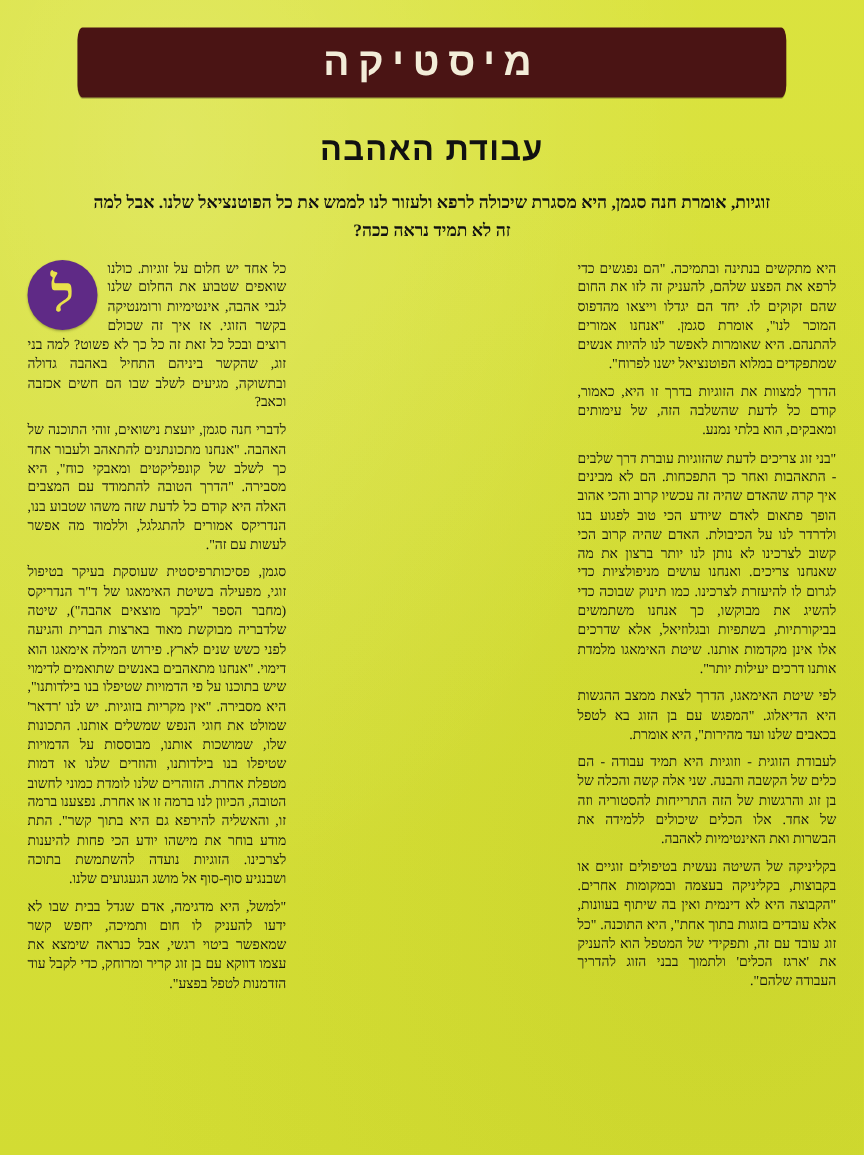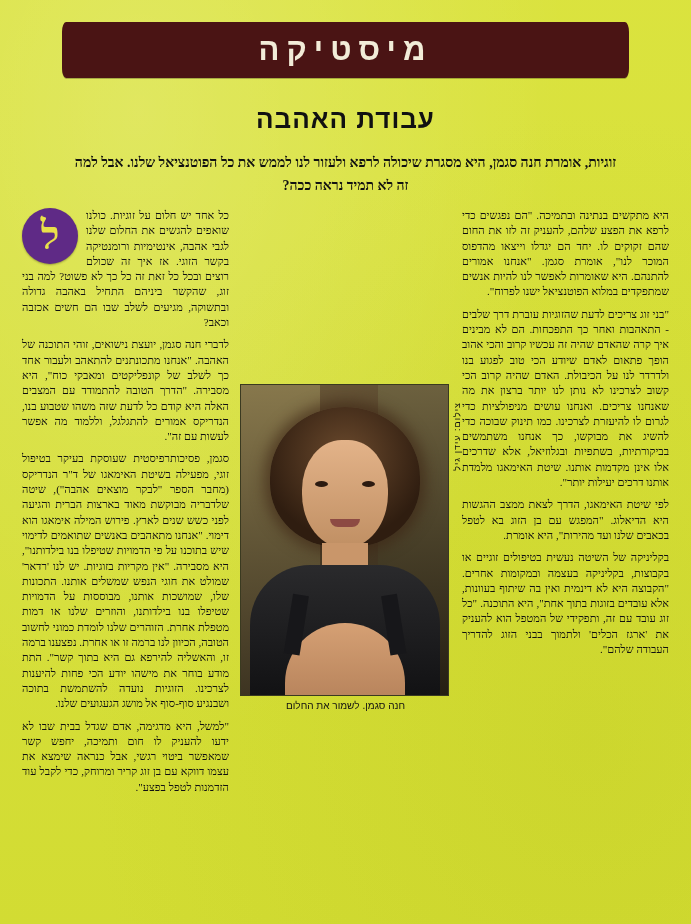--- a/index.html
+++ b/index.html
@@ -231,51 +231,33 @@
 
   <div class="headline-wrap">
     <h1 class="headline">עבודת האהבה</h1>
     <p class="deck">זוגיות, אומרת חנה סגמן, היא מסגרת שיכולה לרפא ולעזור לנו לממש את כל הפוטנציאל שלנו. אבל למה זה לא תמיד נראה ככה?</p>
   </div>
 
   <div class="columns">
 
     <div class="col">
       <p>היא מתקשים בנתינה ובתמיכה. "הם נפגשים כדי לרפא את הפצע שלהם, להעניק זה לזו את החום שהם זקוקים לו. יחד הם יגדלו וייצאו מהדפוס המוכר לנו", אומרת סגמן. "אנחנו אמורים להתנהם. היא שאומרות לאפשר לנו להיות אנשים שמתפקדים במלוא הפוטנציאל ישנו לפרוח".</p>
+      <p>הדרך למצוות את הזוגיות בדרך זו היא, כאמור, קודם כל לדעת שהשלבה הזה, של עימותים ומאבקים, הוא בלתי נמנע.</p>
       <p>"בני זוג צריכים לדעת שהזוגיות עוברת דרך שלבים - התאהבות ואחר כך התפכחות. הם לא מבינים איך קרה שהאדם שהיה זה עכשיו קרוב והכי אהוב הופך פתאום לאדם שיודע הכי טוב לפגוע בנו ולדרדר לנו על הכיבולת. האדם שהיה קרוב הכי קשוב לצרכינו לא נותן לנו יותר ברצון את מה שאנחנו צריכים. ואנחנו עושים מניפולציות כדי לגרום לו להיעזרת לצרכינו. כמו תינוק שבוכה כדי להשיג את מבוקשו, כך אנחנו משתמשים בביקורתיות, בשתפיות ובגלוזיאל, אלא שדרכים אלו אינן מקדמות אותנו. שיטת האימאגו מלמדת אותנו דרכים יעילות יותר".</p>
       <p>לפי שיטת האימאגו, הדרך לצאת ממצב ההגשות היא הדיאלוג. "המפגש עם בן הזוג בא לטפל בכאבים שלנו ועד מהירות", היא אומרת.</p>
+      <p>לעבודת הזוגית - וזוגיות היא תמיד עבודה - הם כלים של הקשבה והבנה. שני אלה קשה והכלה של בן זוג והרגשות של הזה התרייחות להסטוריה וזה של אחד. אלו הכלים שיכולים ללמידה את הבשרות ואת האינטימיות לאהבה.</p>
       <p>בקליניקה של השיטה נעשית בטיפולים זוגיים או בקבוצות, בקליניקה בעצמה ובמקומות אחרים. "הקבוצה היא לא דינמית ואין בה שיתוף בעוונות, אלא עובדים בזוגות בתוך אחת", היא התוכנה. "כל זוג עובד עם זה, ותפקידי של המטפל הוא להעניק את 'ארגז הכלים' ולתמוך בבני הזוג להדריך העבודה שלהם".</p>
     </div>
 
     <div class="col">
       <div style="height:170px"></div>
-      <div class="photo-block">
-        <div class="credit-holder">
-          <div class="photo-credit">צילום: עידן גיל</div>
-        </div>
-        <div class="photo">
-          <div class="ph-bg-left"></div>
-          <div class="ph-bg-right"></div>
-          <div class="ph-hair"></div>
-          <div class="ph-face"></div>
-          <div class="ph-eye l"></div>
-          <div class="ph-eye r"></div>
-          <div class="ph-mouth"></div>
-          <div class="ph-neck"></div>
-          <div class="ph-body"></div>
-          <div class="ph-shoulder-skin"></div>
-          <div class="ph-strap-l"></div>
-          <div class="ph-strap-r"></div>
-        </div>
-        <div class="photo-caption">חנה סגמן. לשמור את החלום</div>
-      </div>
     </div>
 
     <div class="col">
       <div class="dropcap-badge">ל</div>
-      <p>כל אחד יש חלום על זוגיות. כולנו שואפים להגשים את החלום שלנו לגבי אהבה, אינטימיות ורומנטיקה בקשר הזוגי. אז איך זה שכולם רוצים ובכל כל זאת זה כל כך לא פשוט? למה בני זוג, שהקשר ביניהם התחיל באהבה גדולה ובתשוקה, מגיעים לשלב שבו הם חשים אכזבה וכאב?</p>
+      <p>כל אחד יש חלום על זוגיות. כולנו שואפים שטבוע את החלום שלנו לגבי אהבה, אינטימיות ורומנטיקה בקשר הזוגי. אז איך זה שכולם רוצים ובכל כל זאת זה כל כך לא פשוט? למה בני זוג, שהקשר ביניהם התחיל באהבה גדולה ובתשוקה, מגיעים לשלב שבו הם חשים אכזבה וכאב?</p>
       <p>לדברי חנה סגמן, יועצת נישואים, זוהי התוכנה של האהבה. "אנחנו מתכונתנים להתאהב ולעבור אחד כך לשלב של קונפליקטים ומאבקי כוח", היא מסבירה. "הדרך הטובה להתמודד עם המצבים האלה היא קודם כל לדעת שזה משהו שטבוע בנו, הנדריקס אמורים להתגלגל, וללמוד מה אפשר לעשות עם זה".</p>
       <p>סגמן, פסיכותרפיסטית שעוסקת בעיקר בטיפול זוגי, מפעילה בשיטת האימאגו של ד"ר הנדריקס (מחבר הספר "לבקר מוצאים אהבה"), שיטה שלדבריה מבוקשת מאוד בארצות הברית והגיעה לפני כשש שנים לארץ. פירוש המילה אימאגו הוא דימוי. "אנחנו מתאהבים באנשים שתואמים לדימוי שיש בתוכנו על פי הדמויות שטיפלו בנו בילדותנו", היא מסבירה. "אין מקריות בזוגיות. יש לנו 'רדאר' שמולט את חוגי הנפש שמשלים אותנו. התכונות שלו, שמושכות אותנו, מבוססות על הדמויות שטיפלו בנו בילדותנו, והוזרים שלנו או דמות מטפלת אחרת. הזוהרים שלנו לומדת כמוני לחשוב הטובה, הכיוון לנו ברמה זו או אחרת. נפצענו ברמה זו, והאשליה להירפא גם היא בתוך קשר". התת מודע בוחר את מישהו יודע הכי פחות להיענות לצרכינו. הזוגיות נועדה להשתמשת בתוכה ושבנגיע סוף-סוף אל מושג הגעגועים שלנו.</p>
       <p>"למשל, היא מדגימה, אדם שגדל בבית שבו לא ידעו להעניק לו חום ותמיכה, יחפש קשר שמאפשר ביטוי רגשי, אבל כנראה שימצא את עצמו דווקא עם בן זוג קריר ומרוחק, כדי לקבל עוד הזדמנות לטפל בפצע".</p>
     </div>
 
   </div>
 </div>
 
 </body></html>

